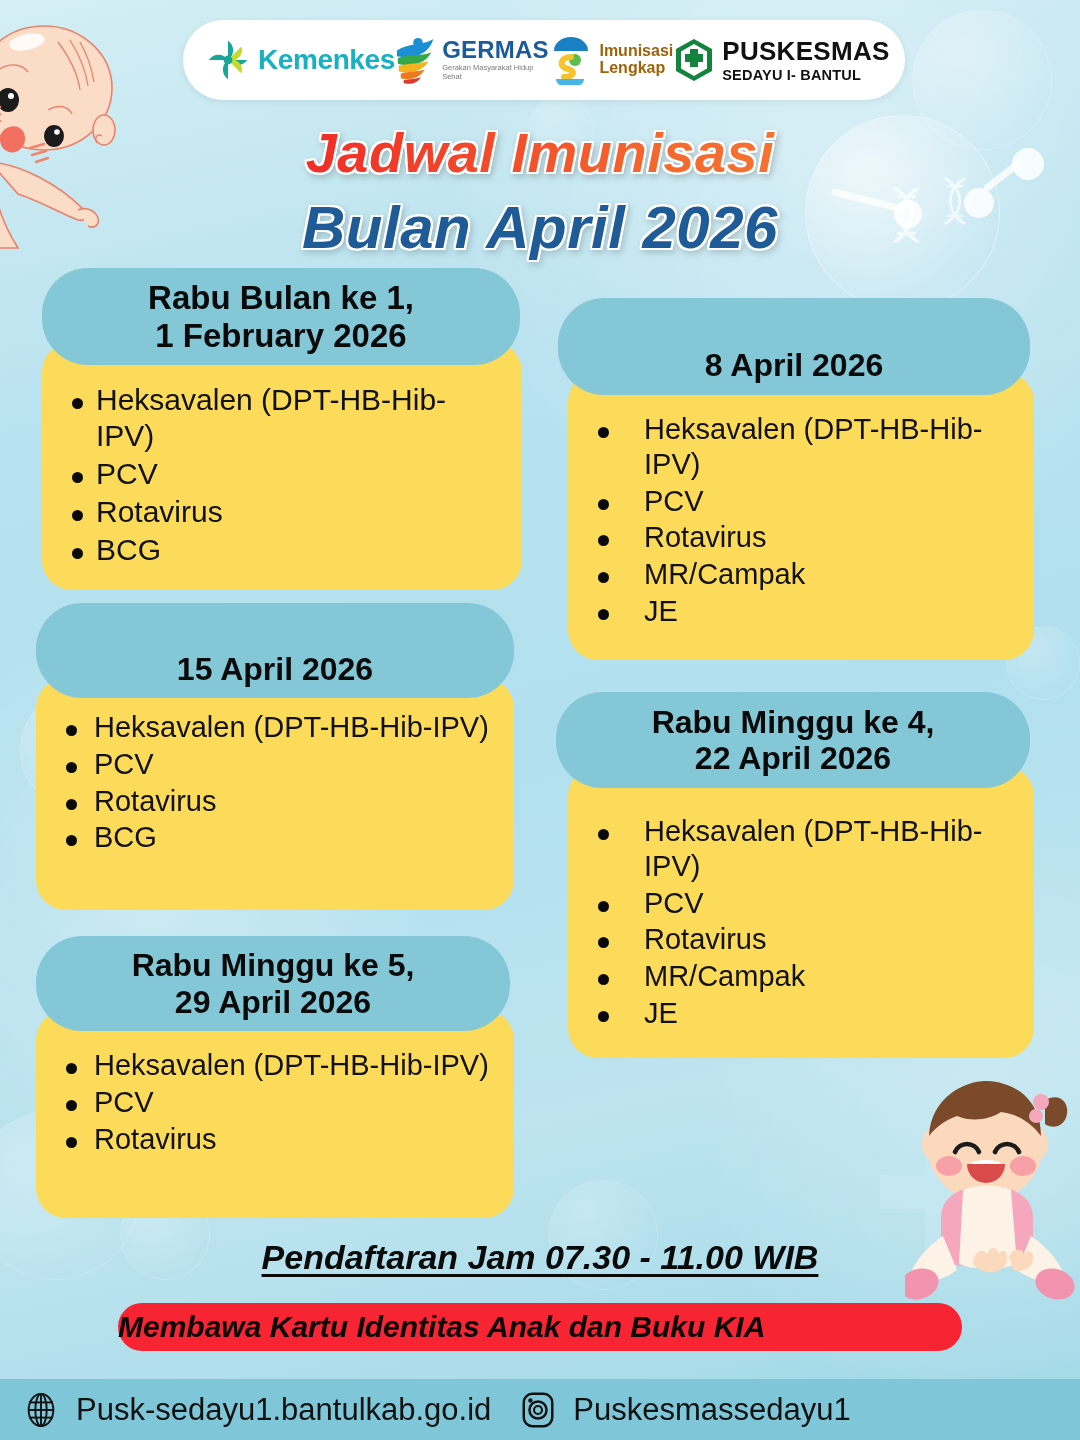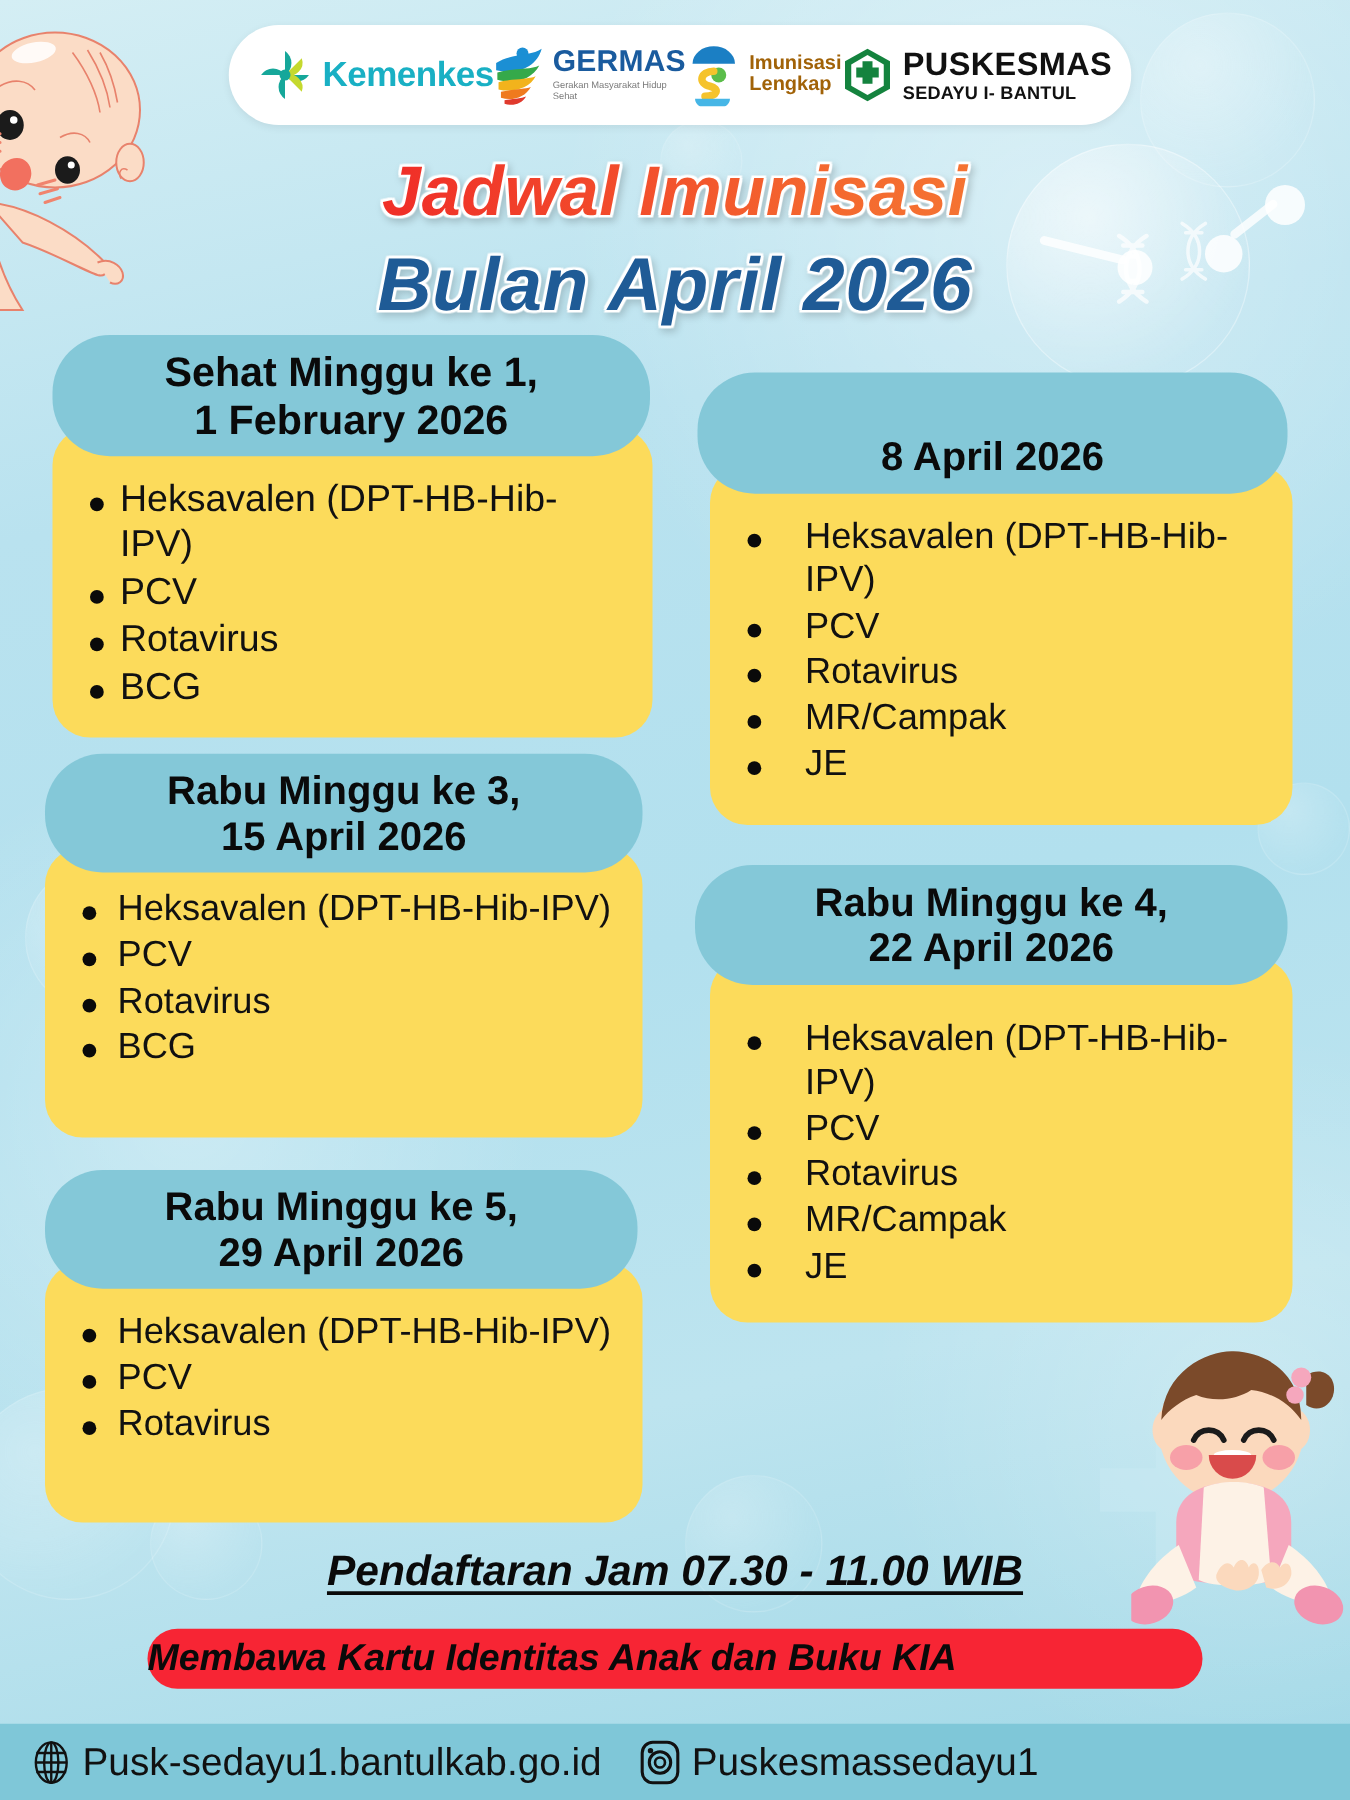--- a/index.html
+++ b/index.html
@@ -91,21 +91,21 @@
   #bring-banner {
     position:absolute; left:118px; top:1303px; width:844px; height:48px;
     background:#f72534; border-radius:24px;
     display:flex; align-items:center; 
     color:#0a0a0a; font-weight:bold; font-size:30px; font-style:italic;
   }
   #contact-bar {
     position:absolute; left:0; top:1379px; width:1080px; height:61px;
     background:#7fc7d8; display:flex; align-items:center; gap:28px; padding-left:22px;
   }
-  .contact-item { display:flex; align-items:center; gap:6px;justify-content:space-between; }
+  .contact-item { display:flex; align-items:center; gap:16px;justify-content:space-between; }
   .contact-text { font-size:31px; color:#111; }
 
   
   #baby-left { position:absolute; left:-18px; top:12px; width:168px; height:250px; }
   #baby-right { position:absolute; left:905px; top:1078px; width:170px; height:232px; }
 </style>
 </head>
 <body>
 
 <div id="poster">
@@ -243,21 +243,21 @@
   <div class="card">
     <div class="card-body" style="left:42px; top:342px; width:480px; height:248px; padding-top:40px;">
       <ul>
         <li style="font-size:30px;">Heksavalen (DPT-HB-Hib-IPV)</li>
         <li style="font-size:30px;">PCV</li>
         <li style="font-size:30px;">Rotavirus</li>
         <li style="font-size:30px;">BCG</li>
       </ul>
     </div>
     <div class="card-head" style="left:42px; top:268px; width:478px; height:97px; font-size:33px;">
-      <span><span>Sehat Minggu ke 1,</span><br><span>1 February 2026</span></span>
+      <span><span>Rabu Bulan ke 1,</span><br><span>1 February 2026</span></span>
     </div>
   </div>
 
   <div class="card">
     <div class="card-body" style="left:568px; top:372px; width:466px; height:288px; padding-top:40px;">
       <ul>
         <li style="font-size:29px; padding-left:58px;">Heksavalen (DPT-HB-Hib-IPV)</li>
         <li style="font-size:29px; padding-left:58px;">PCV</li>
         <li style="font-size:29px; padding-left:58px;">Rotavirus</li>
         <li style="font-size:29px; padding-left:58px;">MR/Campak</li>
@@ -272,21 +272,21 @@
   <div class="card">
     <div class="card-body" style="left:36px; top:678px; width:478px; height:232px; padding-top:32px;">
       <ul>
         <li style="font-size:29px; padding-left:40px;">Heksavalen (DPT-HB-Hib-IPV)</li>
         <li style="font-size:29px; padding-left:40px;">PCV</li>
         <li style="font-size:29px; padding-left:40px;">Rotavirus</li>
         <li style="font-size:29px; padding-left:40px;">BCG</li>
       </ul>
     </div>
     <div class="card-head" style="left:36px; top:603px; width:478px; height:95px; font-size:32px;">
-      <span><span>Rabu Minggu ke 3,</span><br><span>15 April 2026</span></span>
+      <span><br><span>15 April 2026</span></span>
     </div>
   </div>
 
   <div class="card">
     <div class="card-body" style="left:568px; top:766px; width:466px; height:292px; padding-top:48px;">
       <ul>
         <li style="font-size:29px; padding-left:58px;">Heksavalen (DPT-HB-Hib-IPV)</li>
         <li style="font-size:29px; padding-left:58px;">PCV</li>
         <li style="font-size:29px; padding-left:58px;">Rotavirus</li>
         <li style="font-size:29px; padding-left:58px;">MR/Campak</li>

